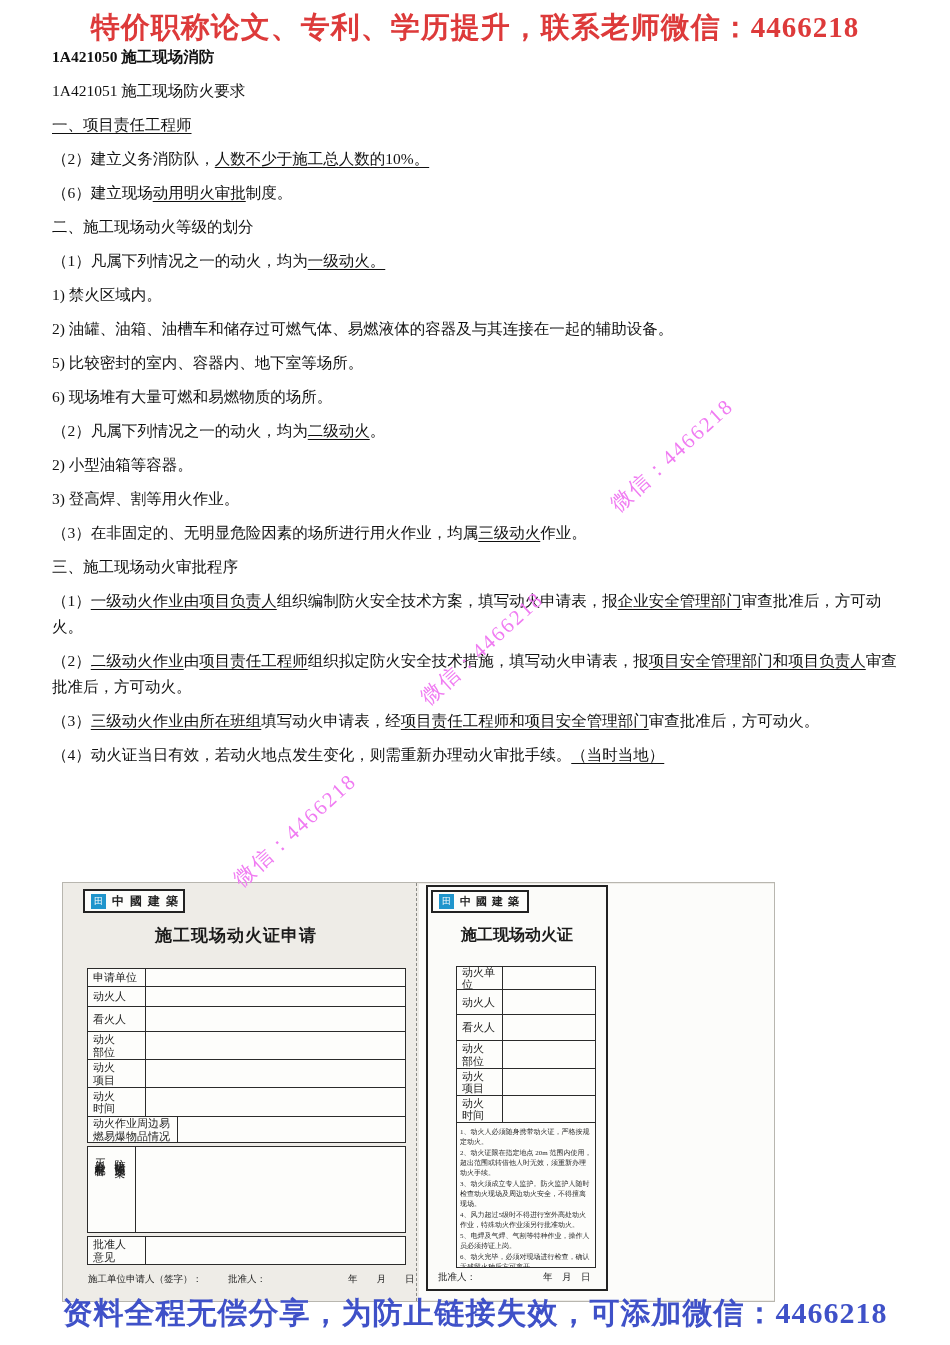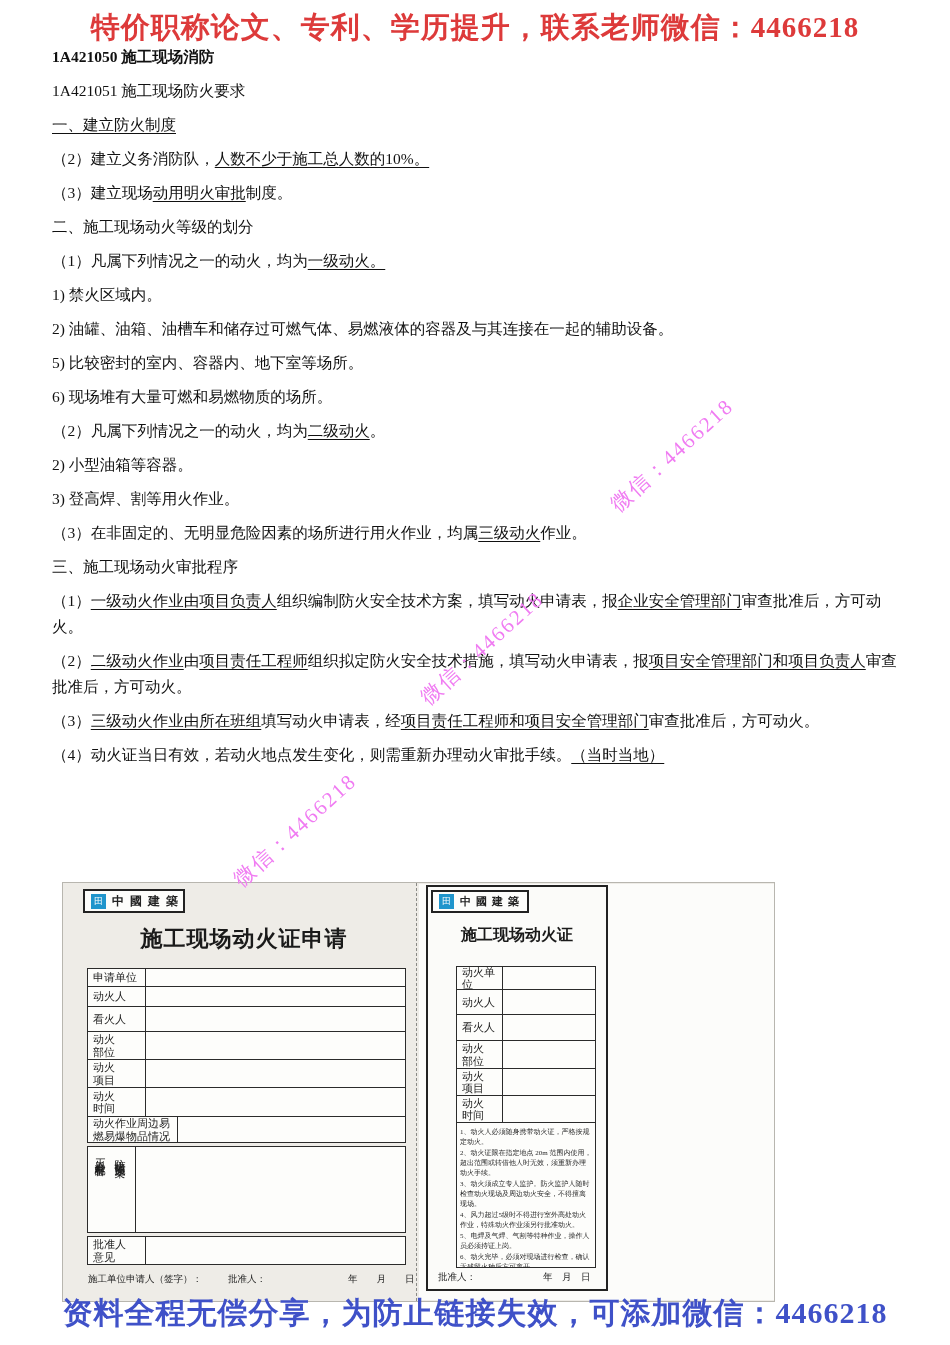--- a/index.html
+++ b/index.html
@@ -43,21 +43,21 @@
   .form-right{left:363px;top:2px;width:182px;height:406px;border:2px solid #222;
               background:#fbfbf9;box-sizing:border-box;}
 
   .logo-box{position:absolute;border:2px solid #222;background:#fdfdfb;display:flex;
             align-items:center;gap:6px;padding:0 6px;box-sizing:border-box;}
   .logo-mark{width:15px;height:15px;background:#2095cc;color:#fff;font-size:9px;line-height:15px;
              text-align:center;flex:0 0 auto;font-family:"Liberation Sans",sans-serif;}
   .logo-text{font-size:12px;font-weight:bold;letter-spacing:6px;white-space:nowrap;color:#222;}
 
   .form-title{position:absolute;width:100%;text-align:center;font-weight:bold;color:#1a1a1a;}
-  .ft-left{top:37px;left:8px;font-size:22px;letter-spacing:1px;}
+  .ft-left{top:37px;left:0;font-size:17px;letter-spacing:1px;}
   .ft-right{top:38px;left:0;font-size:16px;}
 
   .serial{position:absolute;font-size:8px;font-weight:bold;color:#222;filter:blur(0.4px);margin-top:44px;}
 
   .ftable{position:absolute;box-sizing:border-box;}
   .lt{left:12px;top:81px;width:319px;}
   .rt{left:28px;top:79px;width:140px;}
   .frow{display:flex;border:1px solid #2b2b2b;border-top:none;box-sizing:border-box;background:#fdfdfb;}
   .frow.first{border-top:1.5px solid #2b2b2b;}
   .frow.gap{margin-top:3px;border-top:1.5px solid #2b2b2b;}
@@ -87,23 +87,23 @@
 </head>
 <body>
 
 <div class="page">
 
   <div class="promo-top">特价职称论文、专利、学历提升，联系老师微信：4466218</div>
 
   <div class="doc-body" id="doc-body">
       <div class="para bold"><span>1A421050 施工现场消防</span></div>
       <div class="para"><span>1A421051 施工现场防火要求</span></div>
-      <div class="para"><span class="u">一、建立防火制度</span></div>
+      <div class="para"><span class="u">一、项目责任工程师</span></div>
       <div class="para"><span>（2）建立义务消防队，</span><span class="u">人数不少于施工总人数的10%。</span></div>
-      <div class="para"><span>（3）建立现场</span><span class="u">动用明火审批</span><span>制度。</span></div>
+      <div class="para"><span>（6）建立现场</span><span class="u">动用明火审批</span><span>制度。</span></div>
       <div class="para"><span>二、施工现场动火等级的划分</span></div>
       <div class="para"><span>（1）凡属下列情况之一的动火，均为</span><span class="u">一级动火。</span></div>
       <div class="para"><span>1) 禁火区域内。</span></div>
       <div class="para"><span>2) 油罐、油箱、油槽车和储存过可燃气体、易燃液体的容器及与其连接在一起的辅助设备。</span></div>
       <div class="para"><span>5) 比较密封的室内、容器内、地下室等场所。</span></div>
       <div class="para"><span>6) 现场堆有大量可燃和易燃物质的场所。</span></div>
       <div class="para"><span>（2）凡属下列情况之一的动火，均为</span><span class="u">二级动火</span><span>。</span></div>
       <div class="para"><span>2) 小型油箱等容器。</span></div>
       <div class="para"><span>3) 登高焊、割等用火作业。</span></div>
       <div class="para"><span>（3）在非固定的、无明显危险因素的场所进行用火作业，均属</span><span class="u">三级动火</span><span>作业。</span></div>

